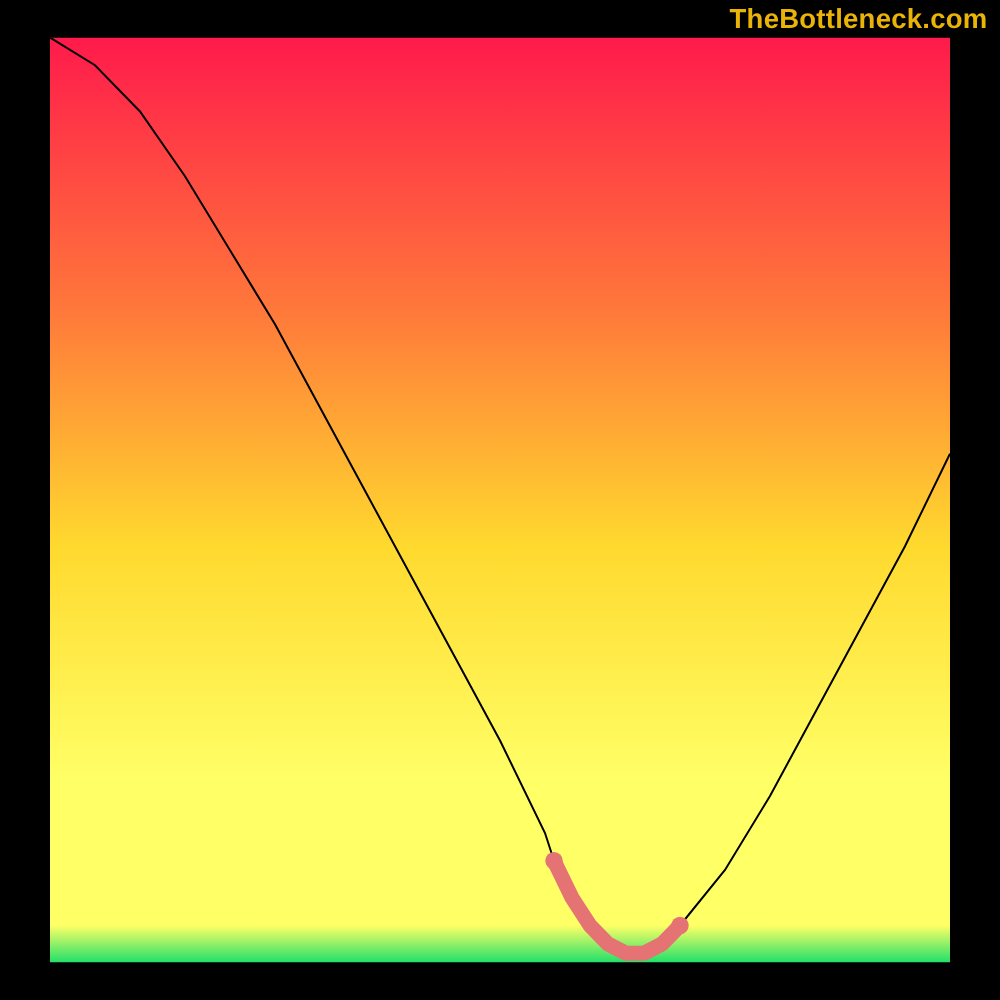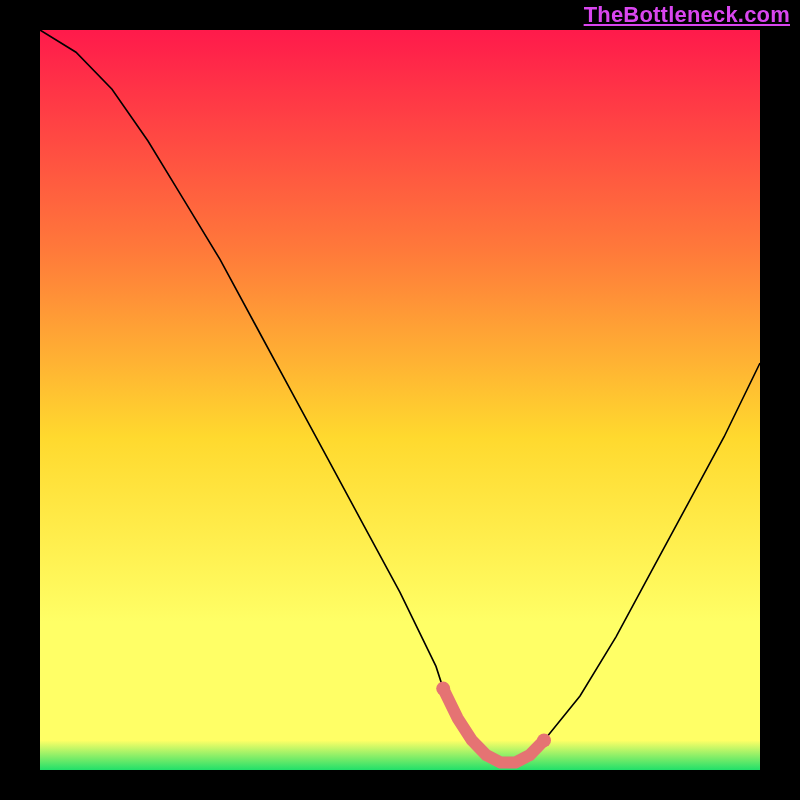--- a/index.html
+++ b/index.html
@@ -14,25 +14,24 @@
   .outer {
     position: relative;
     width: 800px;
     height: 800px;
     background: #000;
   }
   .watermark {
     position: absolute;
     top: 2px;
     right: 10px;
-    color: #d946ef;
+    color: #eab308;
     font-size: 22px;
     font-weight: 600;
     letter-spacing: 0.2px;
-    text-decoration: underline;
   }
   .plot {
     position: absolute;
     left: 40px;
     top: 30px;
     width: 720px;
     height: 740px;
   }
   .plot svg {
     display: block;

